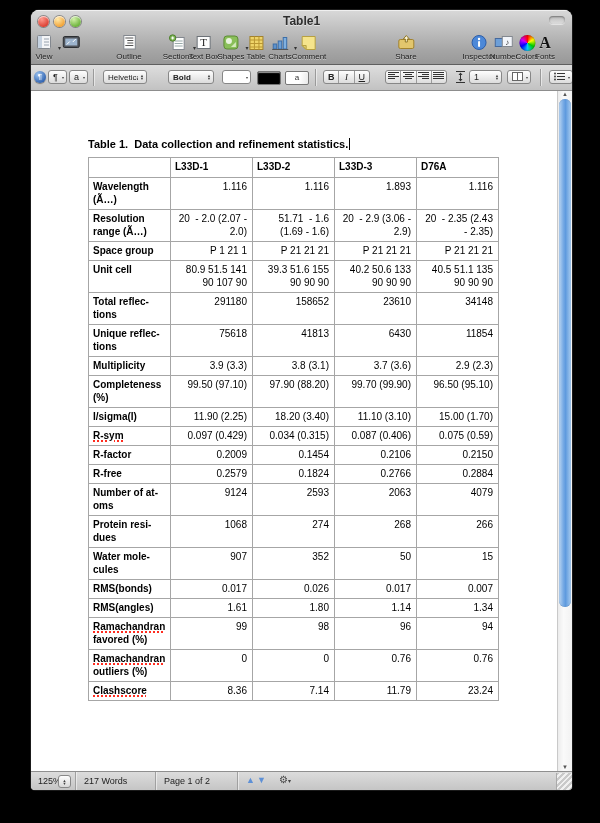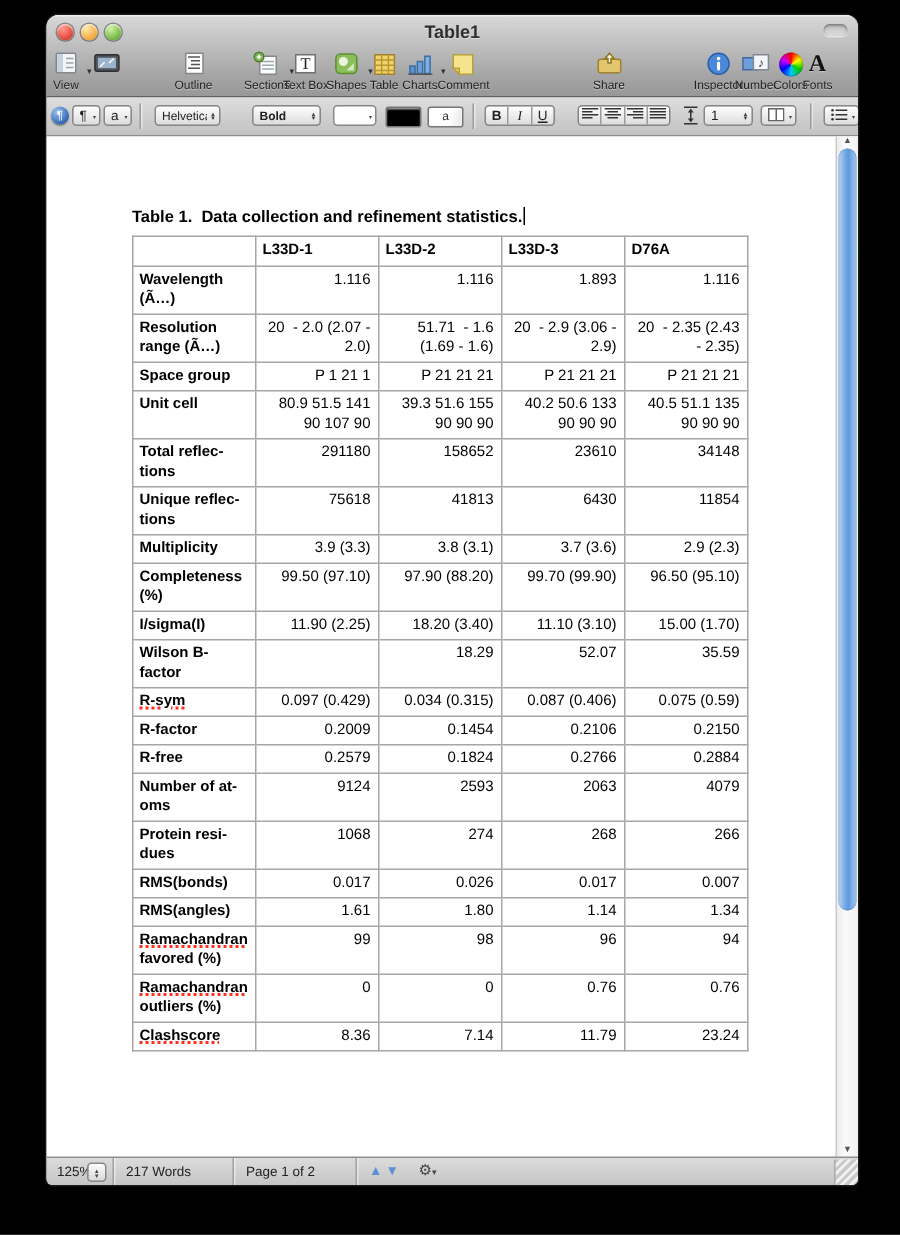--- a/index.html
+++ b/index.html
@@ -427,28 +427,20 @@
               <td class="val">96.50 (95.10)</td>
             </tr>
             <tr>
               <td class="rowlabel">I/sigma(I)</td>
               <td class="val">11.90 (2.25)</td>
               <td class="val">18.20 (3.40)</td>
               <td class="val">11.10 (3.10)</td>
               <td class="val">15.00 (1.70)</td>
             </tr>
             <tr>
-              <td class="rowlabel">Wilson B-
-factor</td>
-              <td class="val"></td>
-              <td class="val">18.29</td>
-              <td class="val">52.07</td>
-              <td class="val">35.59</td>
-            </tr>
-            <tr>
               <td class="rowlabel"><span class="misspelled">R-sym</span></td>
               <td class="val">0.097 (0.429)</td>
               <td class="val">0.034 (0.315)</td>
               <td class="val">0.087 (0.406)</td>
               <td class="val">0.075 (0.59)</td>
             </tr>
             <tr>
               <td class="rowlabel">R-factor</td>
               <td class="val">0.2009</td>
               <td class="val">0.1454</td>
@@ -470,20 +462,28 @@
               <td class="val">2063</td>
               <td class="val">4079</td>
             </tr>
             <tr>
               <td class="rowlabel">Protein resi-
 dues</td>
               <td class="val">1068</td>
               <td class="val">274</td>
               <td class="val">268</td>
               <td class="val">266</td>
+            </tr>
+            <tr>
+              <td class="rowlabel">Water mole-
+cules</td>
+              <td class="val">907</td>
+              <td class="val">352</td>
+              <td class="val">50</td>
+              <td class="val">15</td>
             </tr>
             <tr>
               <td class="rowlabel">RMS(bonds)</td>
               <td class="val">0.017</td>
               <td class="val">0.026</td>
               <td class="val">0.017</td>
               <td class="val">0.007</td>
             </tr>
             <tr>
               <td class="rowlabel">RMS(angles)</td>

